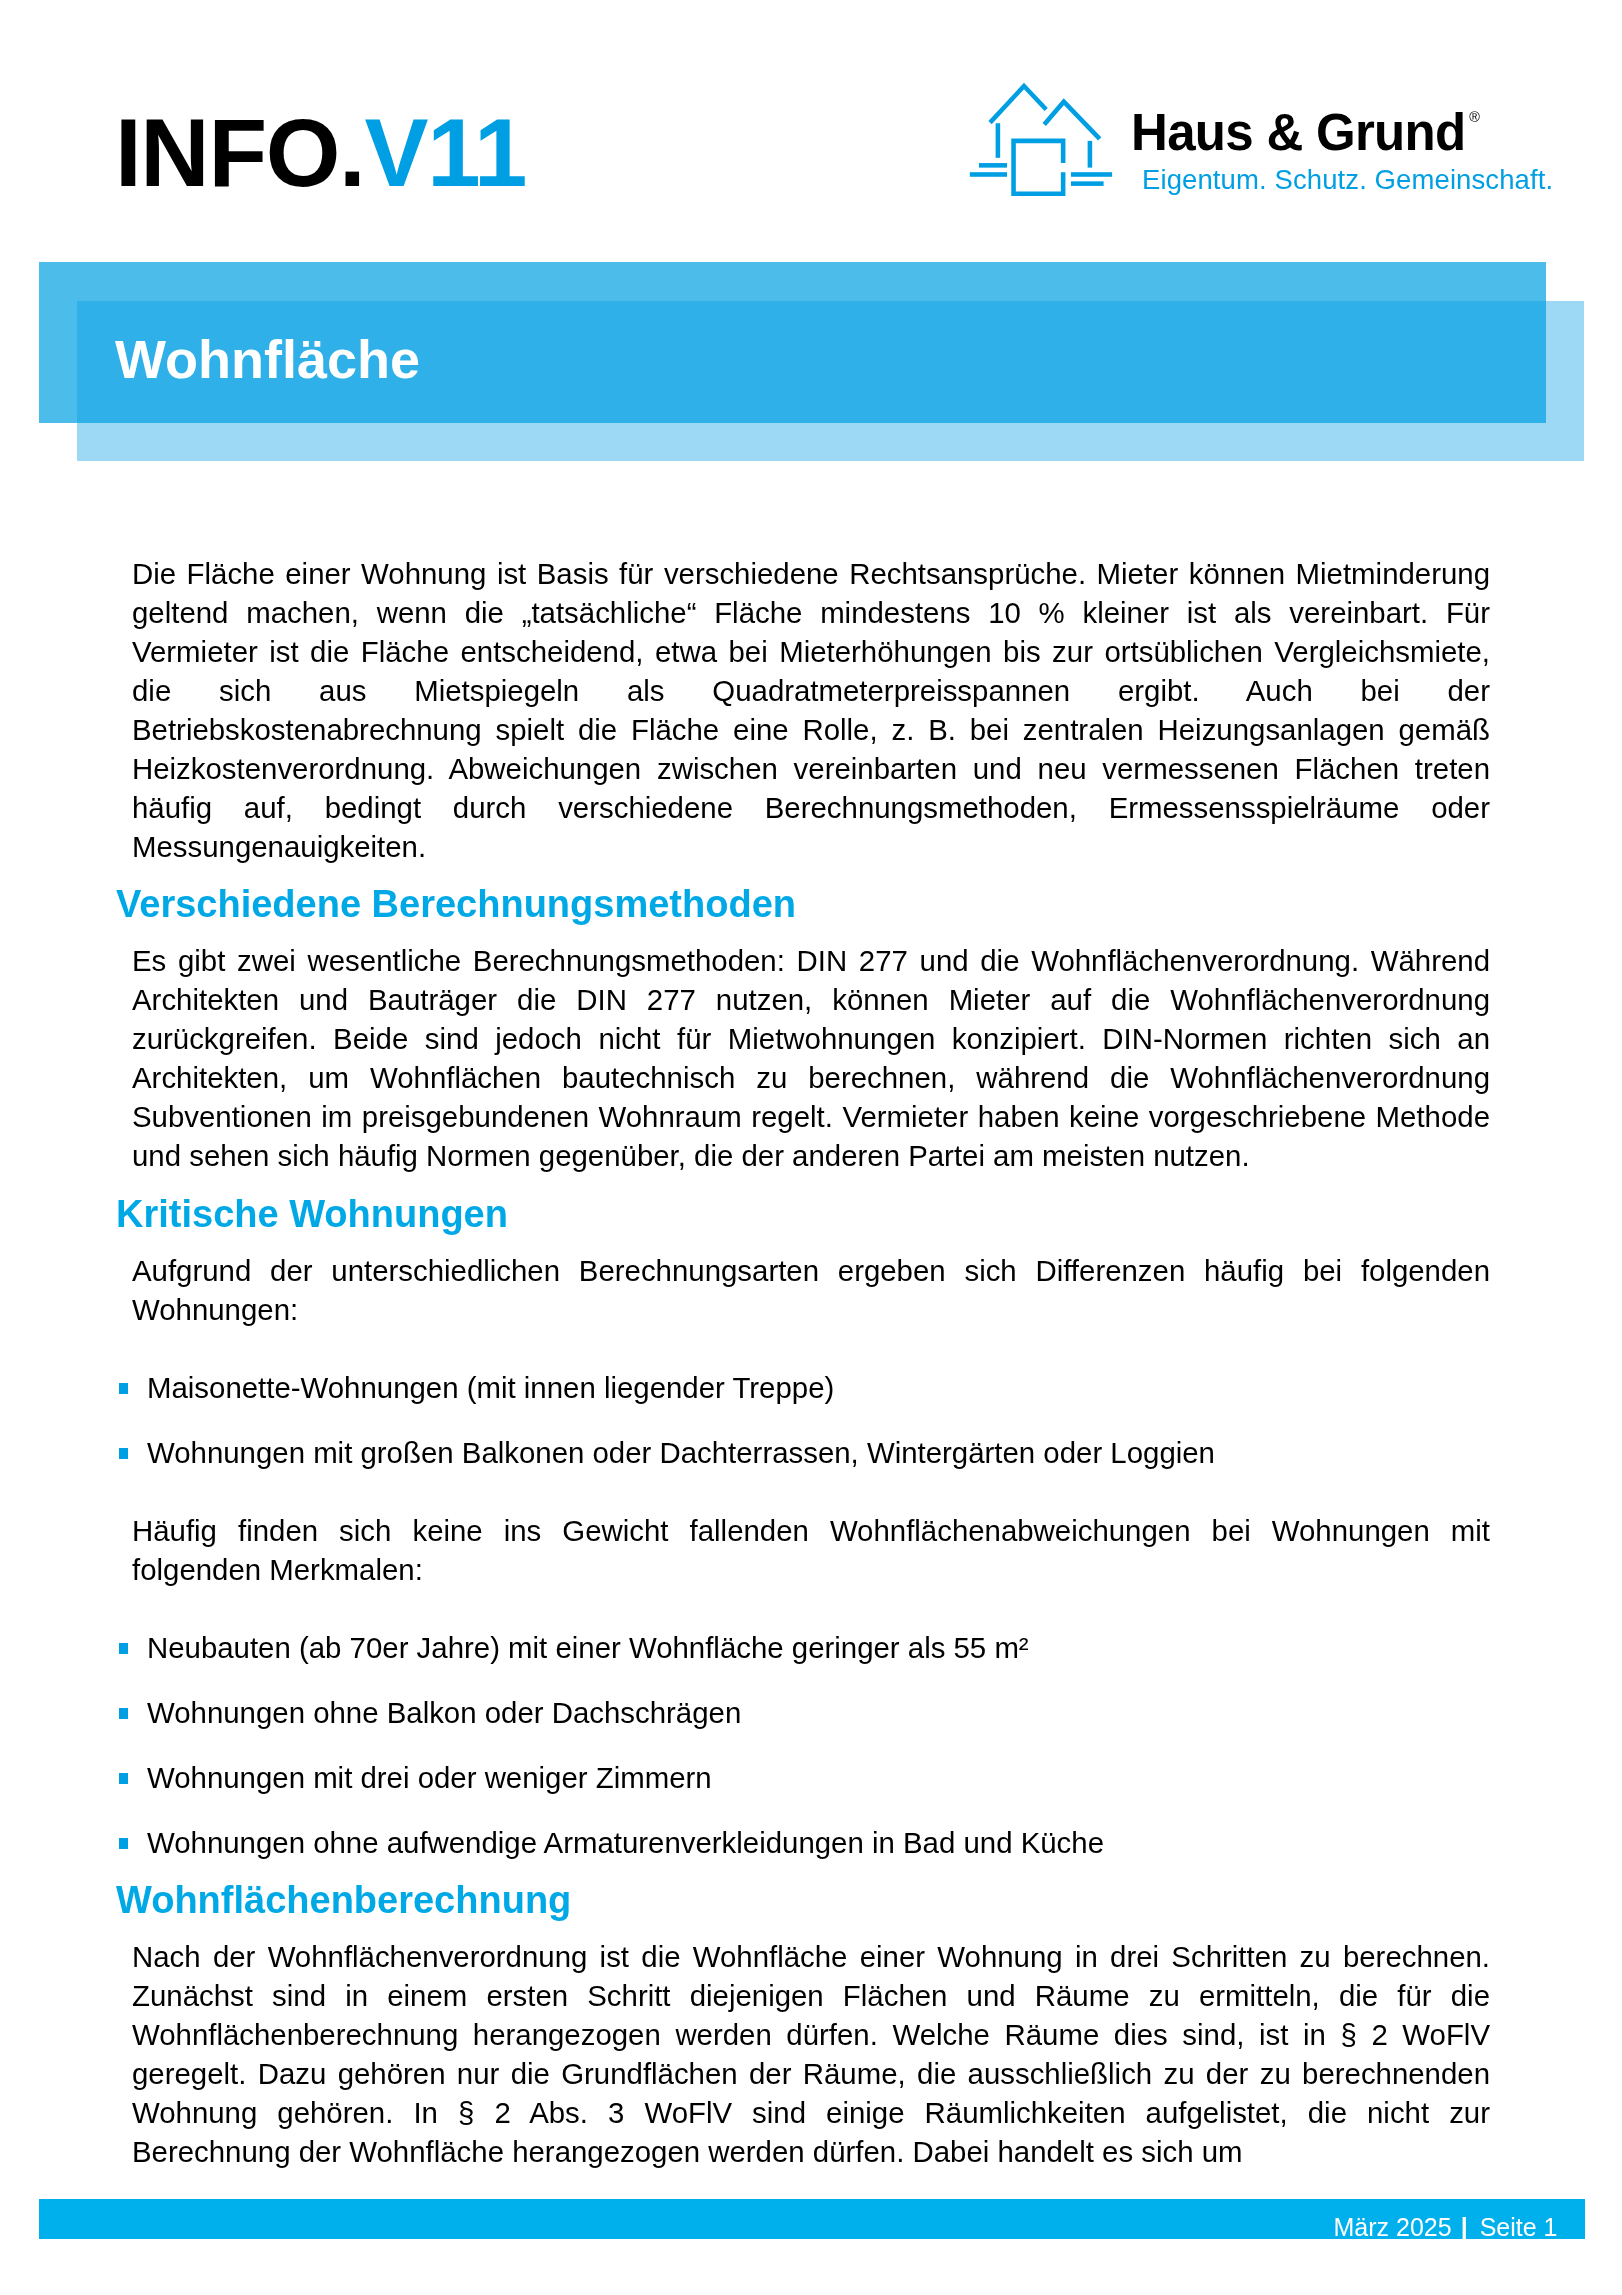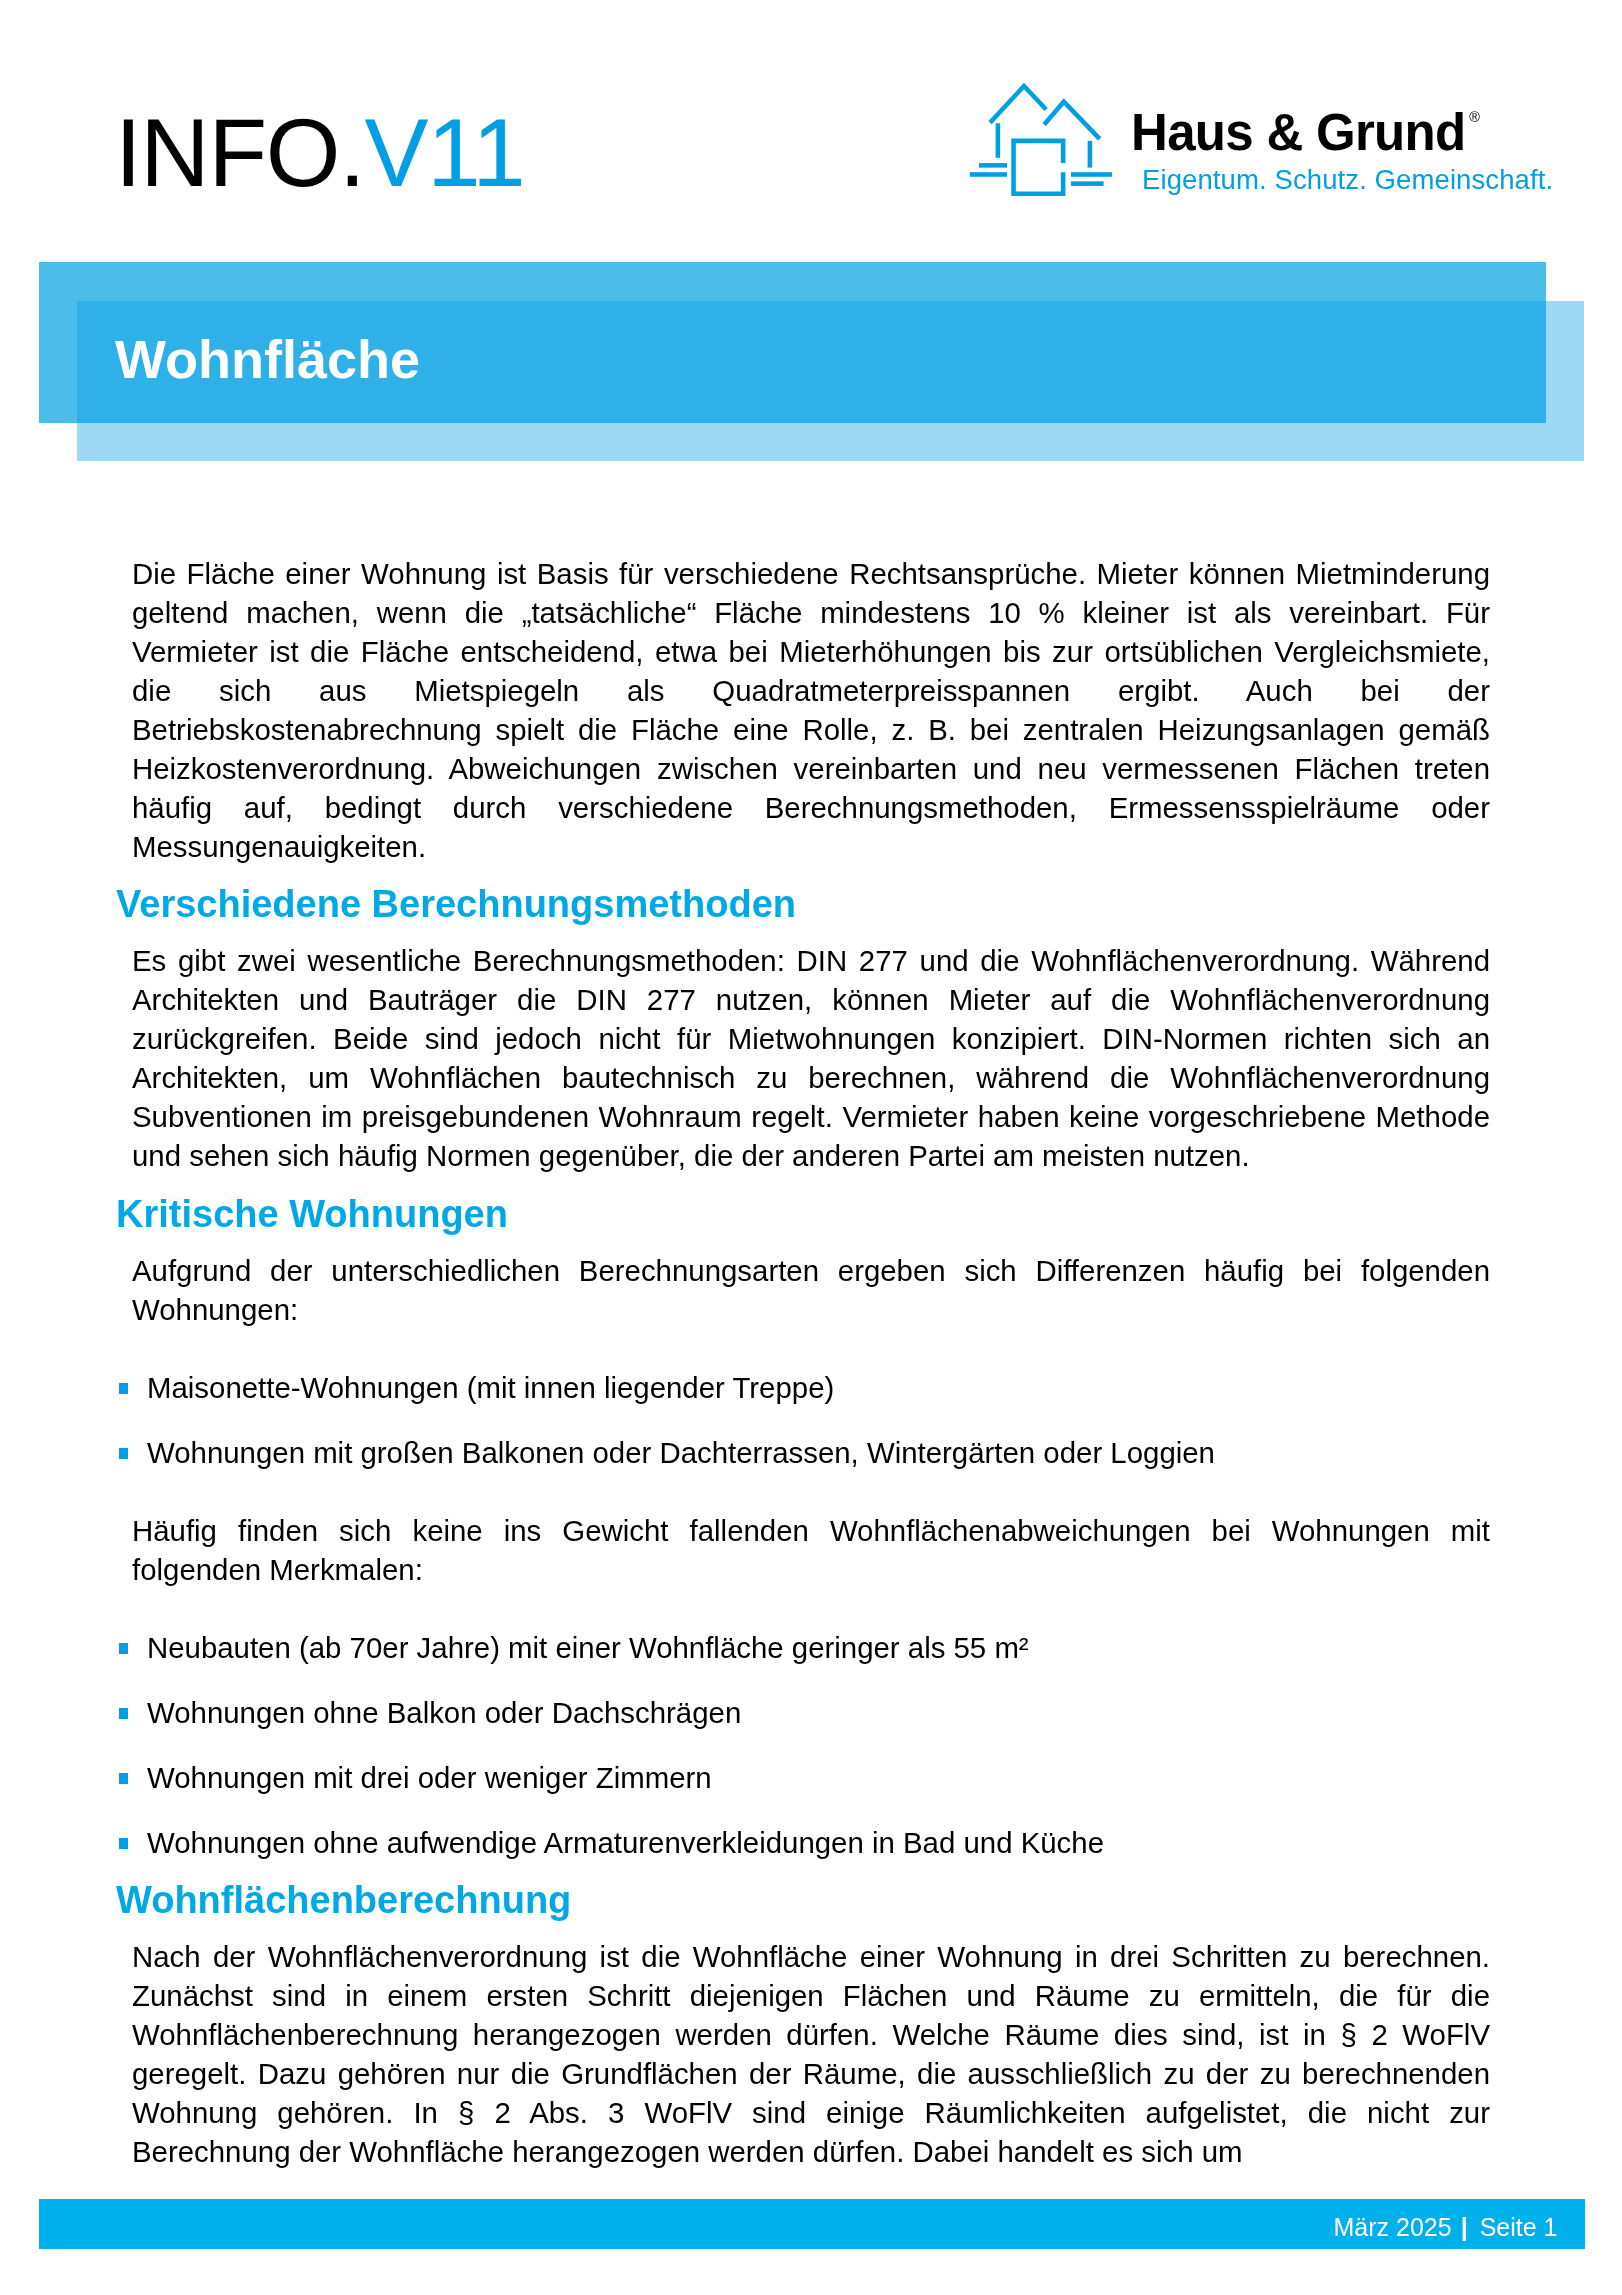--- a/index.html
+++ b/index.html
@@ -1,34 +1,34 @@
 <!DOCTYPE html>
 <html style="font-size:10.5px"><head>
 <meta charset="utf-8">
 <style>
   html, body { margin: 0; padding: 0; background: #ffffff; }
   body { width: 1623px; height: 2295px; position: relative; overflow: hidden; font-family: "Liberation Sans", sans-serif; color: #000; }
-  .doc-title { position: absolute; left: 115px; top: 105px; font-size: 96px; line-height: 1; font-weight: 400; letter-spacing: -1.3px; white-space: nowrap; text-align: center; }
+  .doc-title { position: absolute; left: 115px; top: 105px; font-size: 96px; line-height: 1; font-weight: 700; letter-spacing: -1.3px; white-space: nowrap; text-align: center; }
   .doc-title .accent { color: #009fe3; }
   .logo { position: absolute; left: 957px; top: 73px; width: 589px; height: 131px; }
   .logo-icon { position: absolute; left: 0; top: 0; width: 164px; height: 124px; }
   .logo-name { position: absolute; left: 174px; top: 34px; font-size: 51px; font-weight: 700; letter-spacing: -0.7px; white-space: nowrap; line-height: 1; text-align: center; }
   .logo-name sup { font-size: 14.4px; font-weight: 400; vertical-align: top; position: relative; top: 2.6px; margin-left: 3.9px; }
   .logo-tagline { position: absolute; left: 185px; top: 93px; font-size: 27.5px; color: #009fe3; white-space: nowrap; line-height: 1; letter-spacing: 0.1px; }
   .band-back { position: absolute; left: 77px; top: 301px; width: 1507px; height: 160px; background: #9dd8f4; }
   .band-front { position: absolute; left: 39px; top: 262px; width: 1507px; height: 161px; background: rgba(0,160,226,0.70); }
   .band-title { position: absolute; left: 115px; top: 332px; font-size: 54px; font-weight: 700; color: #fff; line-height: 1; white-space: nowrap; }
   .content { position: absolute; left: 116px; top: 538px; width: 1390px; font-size: 29.4px; line-height: 39px; }
   .content p { margin: 16px; text-align: justify; hyphens: manual; }
   .content h2 { margin: 0; color: #00a9e6; font-size: 38px; line-height: 41px; font-weight: 700; }
   .sec { margin-top: 18.3px; }
   ul.bullets { list-style: none; margin: 39px 0 39px 0; padding: 0; }
   ul.bullets li { position: relative; padding-left: 31px; line-height: 39px; margin-top: 26px; }
   ul.bullets li .sq { position: absolute; left: 2.6px; top: 15px; width: 9.8px; height: 11px; background: #009fe3; }
-  .footer { position: absolute; left: 39px; top: 2199px; width: 1546px; height: 50px; background: #00b0ec; }
+  .footer { position: absolute; left: 39px; top: 2199px; width: 1546px; height: 40px; background: #00b0ec; }
   .footer-text { position: absolute; right: 27.5px; top: 16.4px; color: #fff; font-size: 25px; line-height: 1; white-space: nowrap; }
   .footer-sep { display: inline-block; margin: 0 11.8px 0 9.2px; font-weight: 700; }
 </style>
 </head>
 <body>
 
 <div class="doc-title"><span>INFO.</span><span class="accent">V11</span></div>
 
 <div class="logo">
   <svg class="logo-icon" viewBox="0 0 250 190" xmlns="http://www.w3.org/2000/svg">

